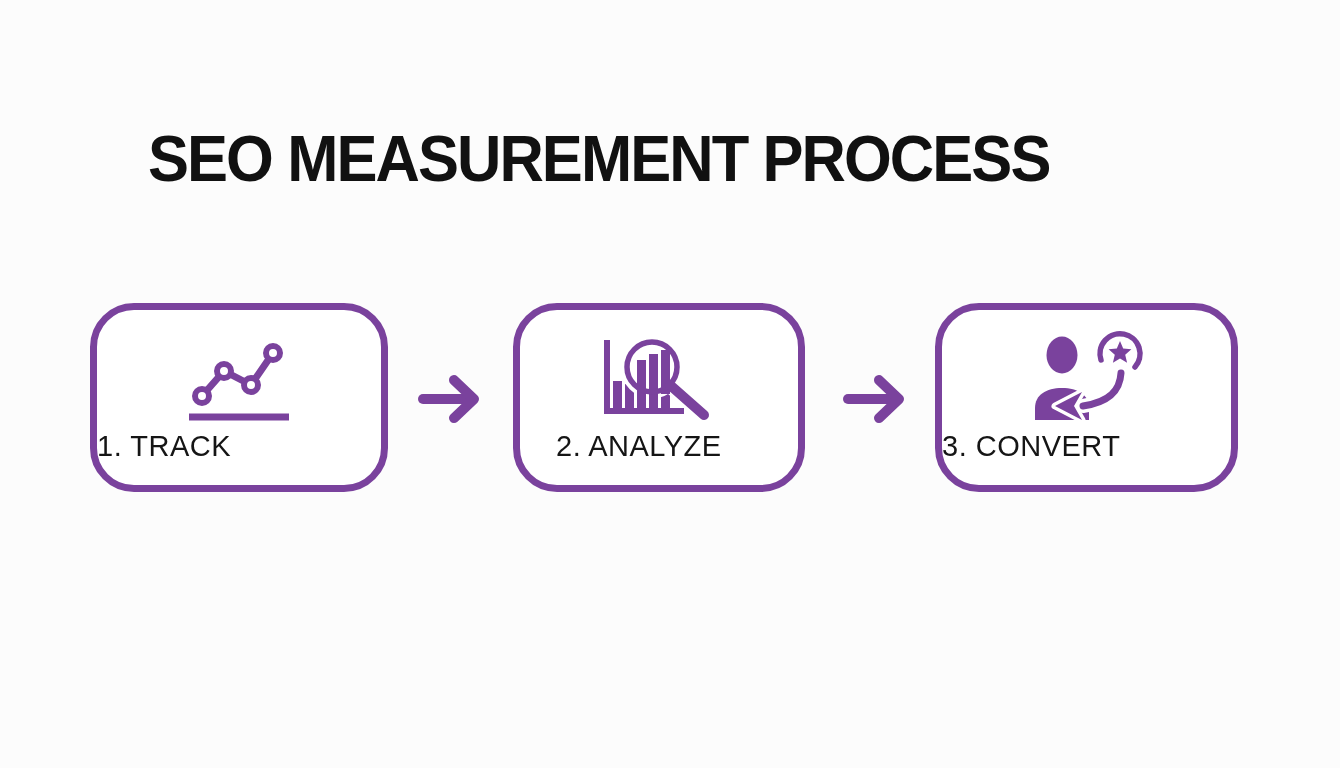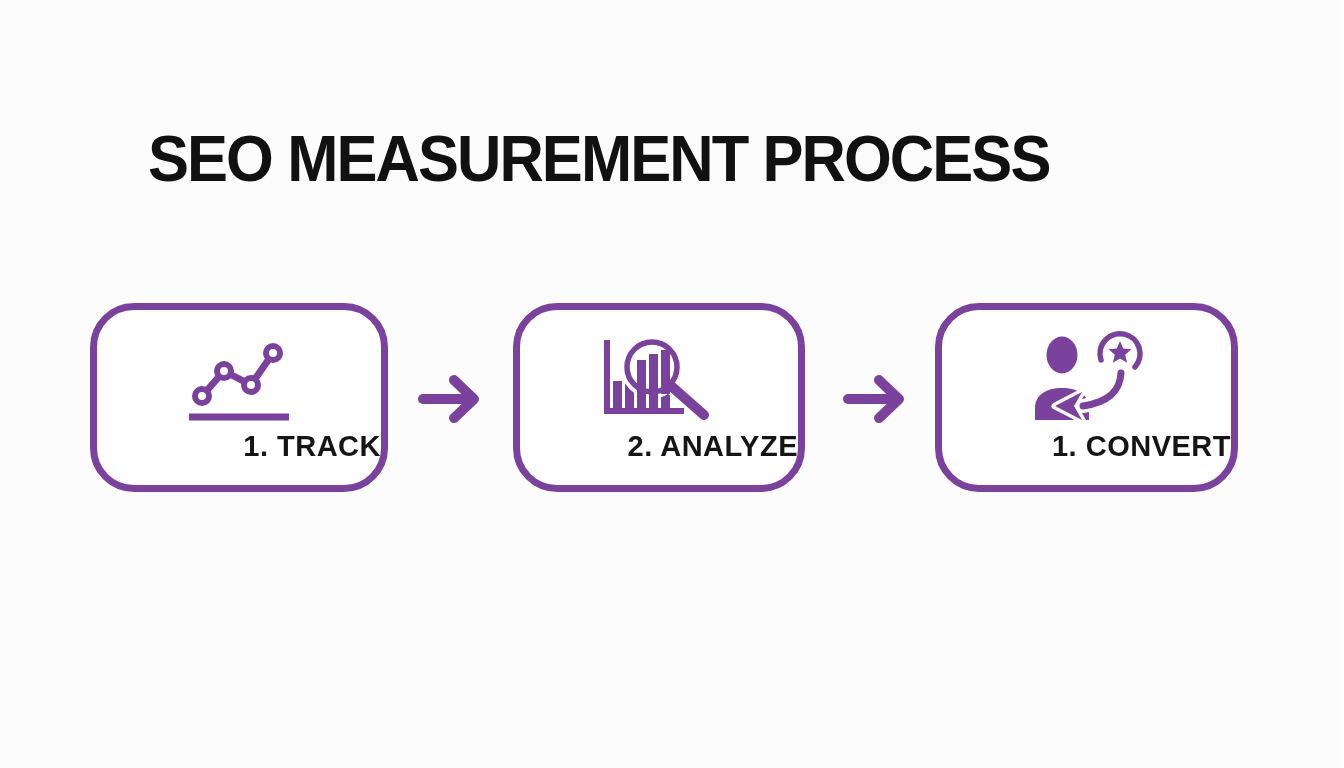--- a/index.html
+++ b/index.html
@@ -26,37 +26,37 @@
   .step-box {
     position: absolute;
     top: 303px;
     height: 189px;
     box-sizing: border-box;
     background: var(--box-fill, #ffffff);
     border: 7px solid var(--accent, #7a429d);
     border-radius: 44px;
   }
   .step-box.b1 { left: 90px;  width: 298px; }
-  .step-box.b2 { left: 513px; width: 292px; }
+  .step-box.b2 { left: 513px; width: 292px; padding-left: 36px; }
   .step-box.b3 { left: 935px; width: 303px; }
   .step-icon {
     position: absolute;
     left: 50%;
     transform: translateX(-50%);
   }
   .b1 .step-icon { top: 26px; }
   .b2 .step-icon { top: 22px; }
   .b3 .step-icon { top: 18px; }
   .step-label {
     position: absolute;
     bottom: 22px;
     width: 100%;
-    text-align: right;
+    text-align: left;
     font-size: 29px;
-    font-weight: 700;
+    font-weight: 400;
     letter-spacing: 0.5px;
     color: var(--label-ink, #151515);
     white-space: nowrap;
     margin-top: 20px;
   }
   .connector {
     position: absolute;
     top: 374px;
     width: 66px;
     height: 50px;
@@ -121,16 +121,16 @@
     <svg class="step-icon" width="140" height="100" viewBox="0 0 140 100" fill="none">
       <ellipse class="af" cx="45" cy="27" rx="15.5" ry="18.5"></ellipse>
       <path class="af" d="M18,92 L18,80 C18,67 29,60 45,60 C61,60 72,67 72,80 L72,92 Z"></path>
       <path class="ac" d="M84,32 A20,20 0 1 1 118,39" stroke-width="5.5" stroke-linecap="round"></path>
       <polygon class="af" points="103,13 106.2,20.6 114.4,21.3 108.2,26.7 110.1,34.7 103,30.5 95.9,34.7 97.8,26.7 91.6,21.3 99.8,20.6"></polygon>
       <path class="halo" d="M104,45 C103,62 93,74 66,78" stroke-width="14" stroke-linecap="round"></path>
       <polygon class="halo" points="38,78 65,64 57,78 65,92" fill="#ffffff" stroke-width="7" stroke-linejoin="round"></polygon>
       <path class="ac" d="M104,45 C103,62 93,74 66,78" stroke-width="7" stroke-linecap="round"></path>
       <polygon class="af" points="38,78 65,64 57,78 65,92"></polygon>
     </svg>
-    <div class="step-label">1. CONVERT</div>
+    <div class="step-label">3. CONVERT</div>
   </div>
 
 </div>
 
 </body></html>

